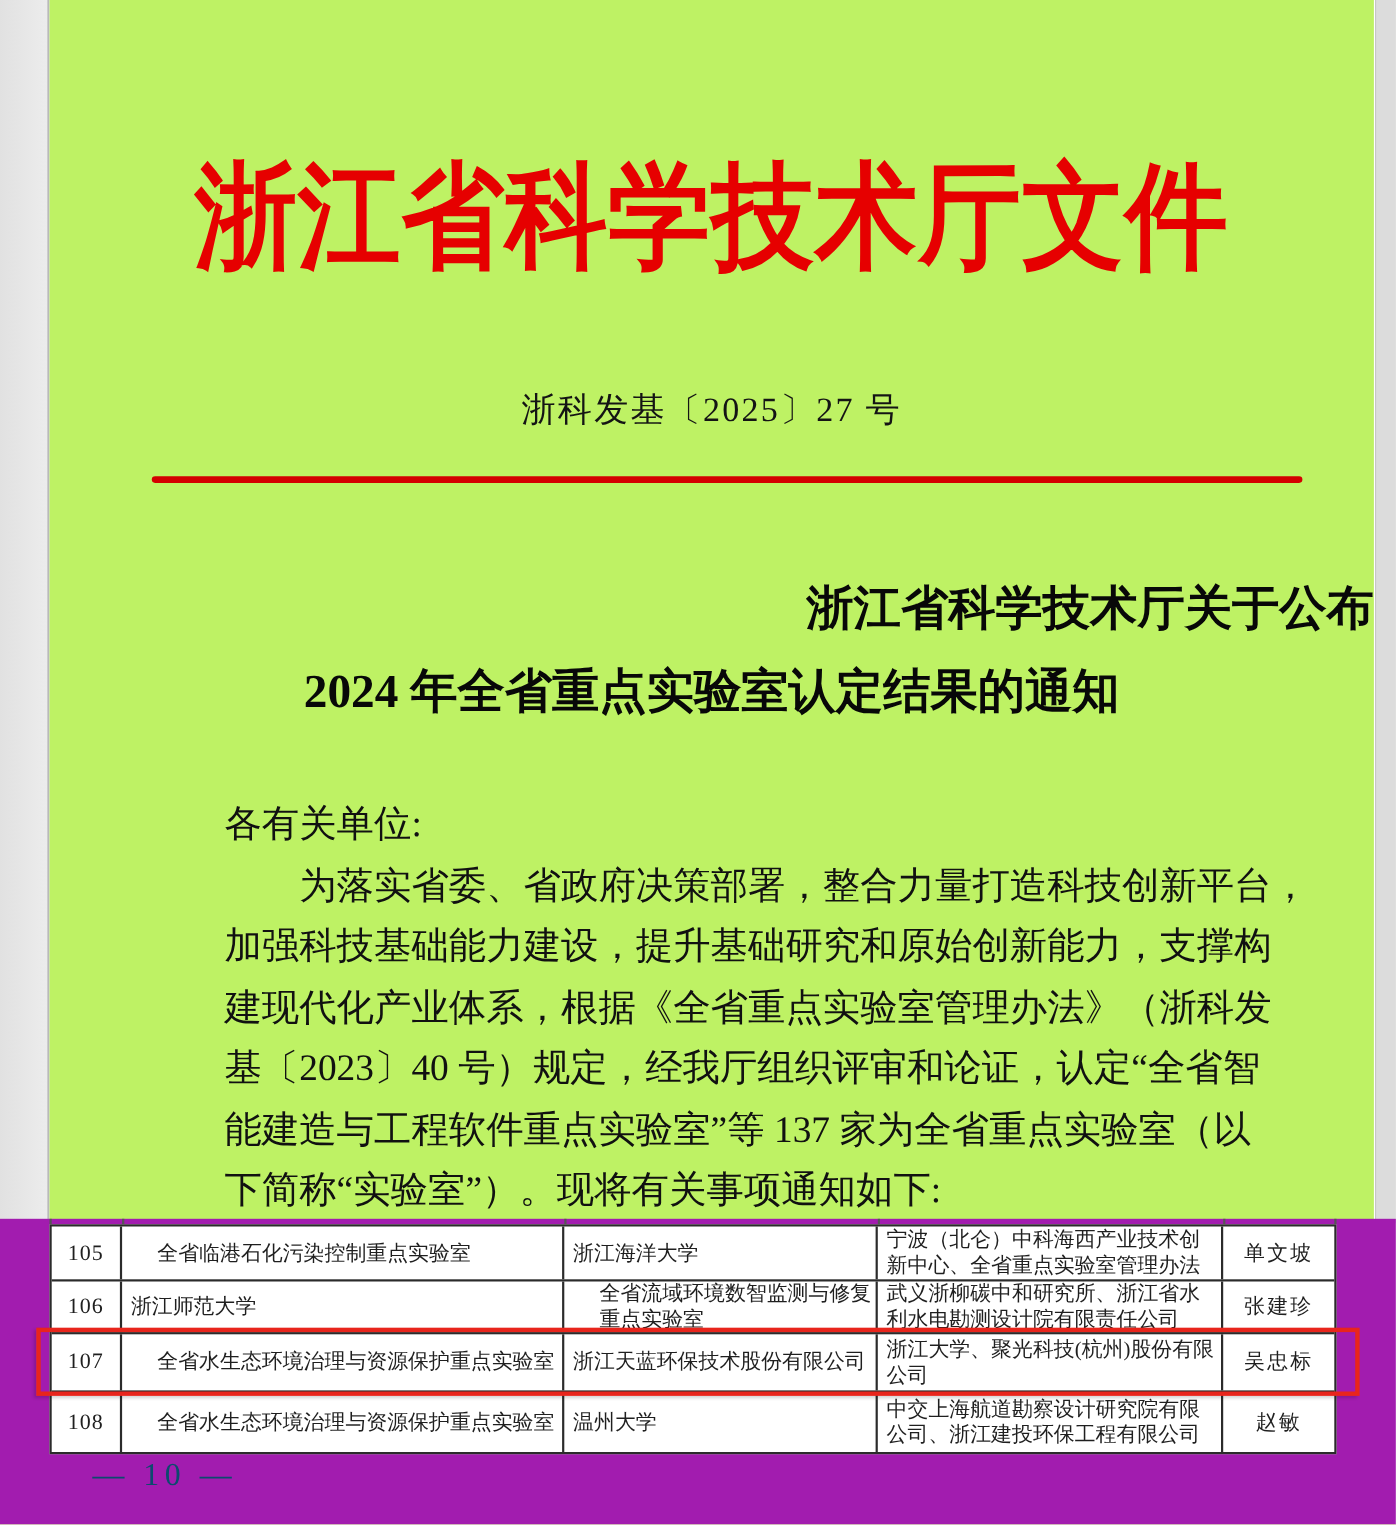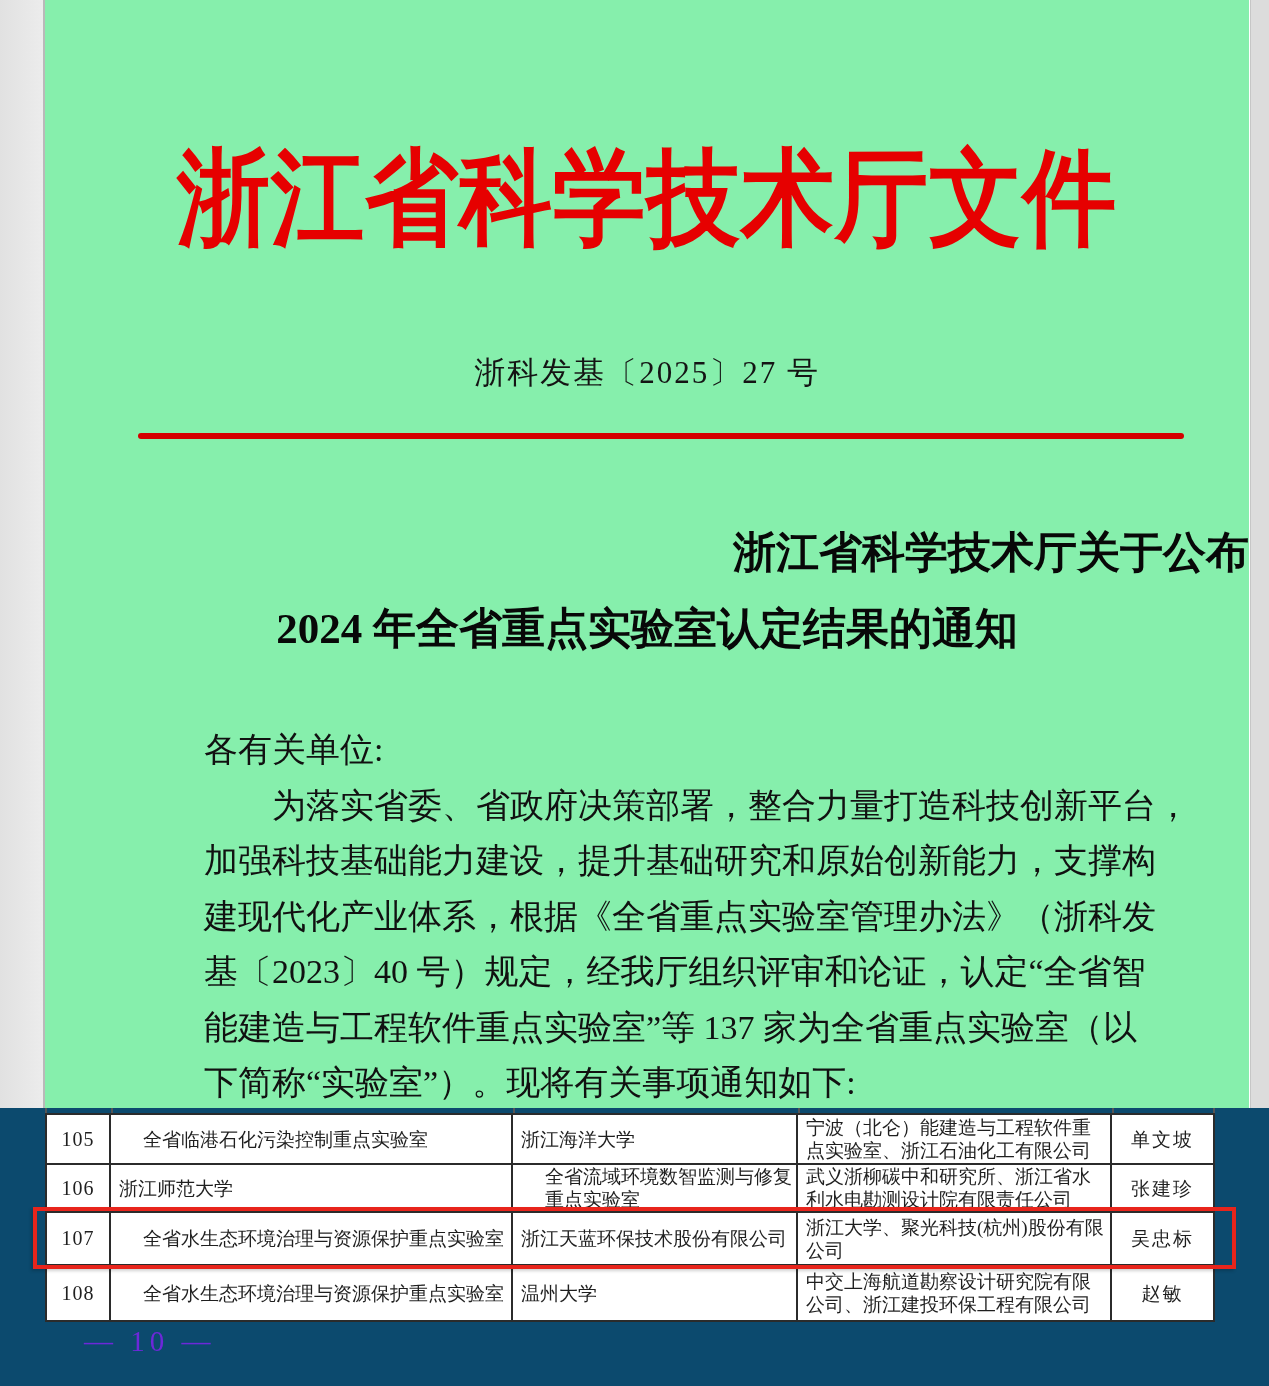--- a/index.html
+++ b/index.html
@@ -8,61 +8,61 @@
     background:#ffffff;
     font-family:"Liberation Serif","DejaVu Serif",serif;
     color:#1c1c1c;
   }
   
   .rail-left{position:absolute;left:0;top:0;width:43px;height:1112px;
     background:linear-gradient(90deg,#e1e1e1,#ececec);border-right:2px solid #b9b9b9;}
   .rail-right{position:absolute;left:1250px;top:0;width:19px;height:1112px;
     background:#dcdcdc;border-left:1px solid #c6c6c6;}
   
-  .page{position:absolute;left:45px;top:0;width:1204px;height:1112px;background:#86efac;}
+  .page{position:absolute;left:45px;top:0;width:1204px;height:1112px;background:#bef264;}
   .letterhead{
     position:absolute;left:0;top:140px;width:100%;text-align:center;
     font-size:93px;font-weight:bold;line-height:104px;white-space:nowrap;
     transform:scaleY(1.13);transform-origin:50% 0;letter-spacing:1px;
   }
   .doc-number{
     position:absolute;left:0;top:352px;width:100%;text-align:center;
     font-size:31px;letter-spacing:2px;color:#141414;
   }
   .red-rule{position:absolute;left:93px;top:433px;width:1046px;height:6px;border-radius:3px;}
   .subtitle{position:absolute;left:0;width:100%;text-align:center;
     font-size:43px;font-weight:bold;color:#080808;white-space:nowrap;}
   .subtitle.l1{top:524px;text-align:right;}
   .subtitle.l2{top:600px;}
   .body-block{position:absolute;left:159px;top:722px;width:930px;font-size:34px;color:#111;}
   .body-line{height:55.5px;line-height:55.5px;white-space:nowrap;}
   .body-line.indent{text-indent:68px;}
   
-  .overlay{position:absolute;left:0;top:1108px;width:1269px;height:278px;background:#0c4a6e;}
+  .overlay{position:absolute;left:0;top:1108px;width:1269px;height:278px;background:#a21caf;}
   .stub{position:absolute;top:0;width:2px;height:5px;background:#555;}
   .tbl{position:absolute;left:45px;top:5px;width:1170px;border:2px solid #2b2b2b;
     background:#fff;box-sizing:border-box;}
   .trow{display:grid;grid-template-columns:64px 402px 285px 314px 1fr;
     border-bottom:2px solid #2b2b2b;box-sizing:border-box;}
   .trow:last-child{border-bottom:none;}
   .trow:nth-child(1){height:50px;}
   .trow:nth-child(2){height:48px;}
   .trow:nth-child(3){height:53px;}
   .trow:nth-child(4){height:54px;}
   .c{border-right:2px solid #2b2b2b;box-sizing:border-box;display:flex;align-items:center;
     font-size:19px;color:#1f1f1f;overflow:hidden;word-break:break-all;line-height:23px;}
   .c:last-child{border-right:none;}
   .c.no{justify-content:center;font-size:20px;letter-spacing:1px;}
   .c.lab{padding-left:32px;}
   .c.host{padding-left:8px;}
   .c.partners{padding-left:8px;padding-right:2px;}
   .c.director{justify-content:center;letter-spacing:2px;}
   .highlight-box{position:absolute;left:33px;width:1203px;box-sizing:border-box;
     border:4px solid #e8251c;z-index:5;box-shadow:-2px 2px 3px rgba(0,0,0,0.18);}
-  .page-num{position:absolute;left:84px;top:1325px;font-size:29px;letter-spacing:5px;color:#6d28d9;text-align:right;}
+  .page-num{position:absolute;left:84px;top:1325px;font-size:29px;letter-spacing:5px;color:#0c4a6e;text-align:right;}
 </style>
 </head>
 <body>
 
 <div class="rail-left"></div>
 <div class="rail-right"></div>
 
 <div class="page">
   <div class="letterhead" style="color: rgb(230, 0, 0);">浙江省科学技术厅文件</div>
   <div class="doc-number">浙科发基〔2025〕27 号</div>
@@ -89,21 +89,21 @@
   <div class="stub" style="left:513px"></div>
   <div class="stub" style="left:798px"></div>
   <div class="stub" style="left:1112px"></div>
   <div class="stub" style="left:1213px"></div>
 
   <div class="tbl">
       <div class="trow">
     <div class="c no">105</div>
     <div class="c lab">全省临港石化污染控制重点实验室</div>
     <div class="c host">浙江海洋大学</div>
-    <div class="c partners">宁波（北仑）能建造与工程软件重点实验室、浙江石油化工有限公司</div>
+    <div class="c partners">宁波（北仑）中科海西产业技术创新中心、全省重点实验室管理办法</div>
     <div class="c director">单文坡</div>
   </div>
       <div class="trow">
     <div class="c no">106</div>
     <div class="c host">浙江师范大学</div>
     <div class="c lab">全省流域环境数智监测与修复重点实验室</div>
     <div class="c partners">武义浙柳碳中和研究所、浙江省水利水电勘测设计院有限责任公司</div>
     <div class="c director">张建珍</div>
   </div>
       <div class="trow">

